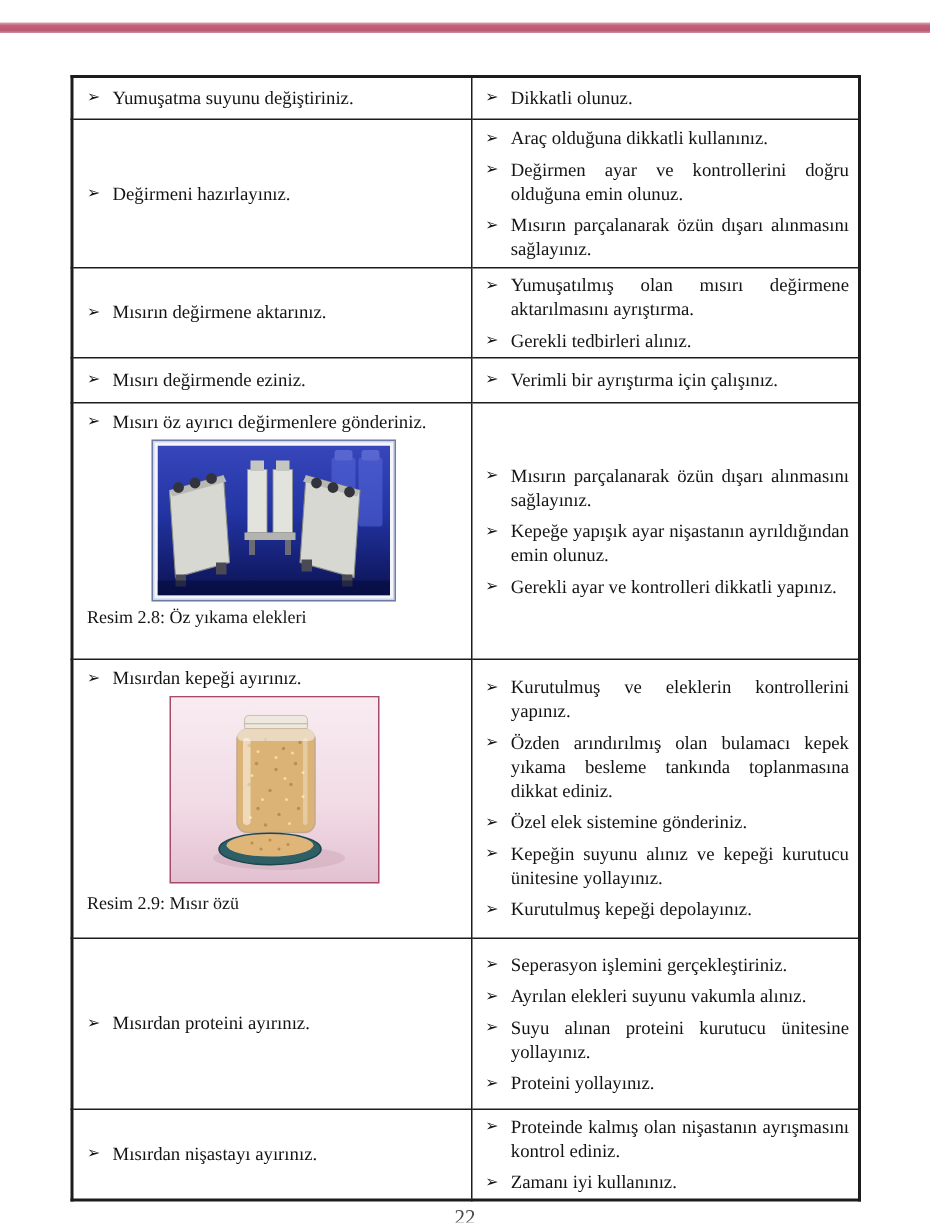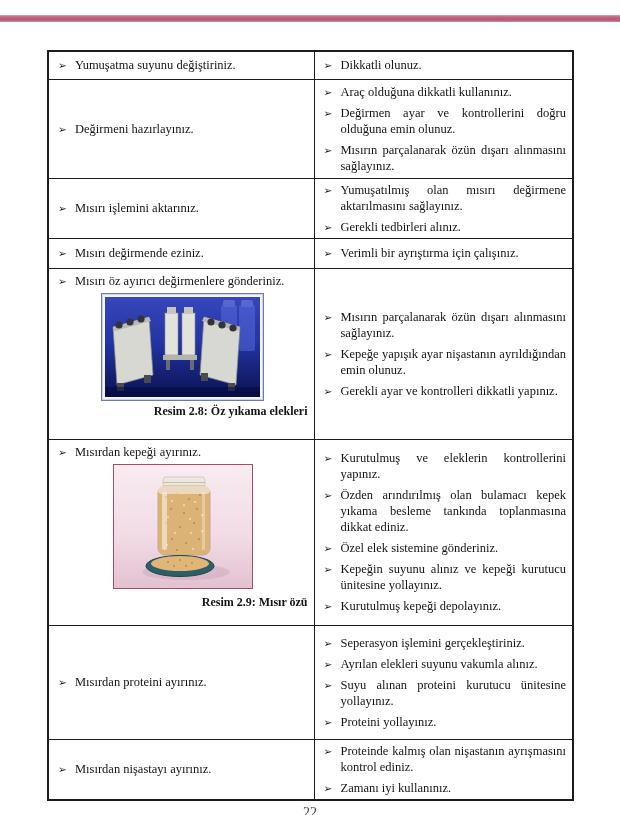--- a/index.html
+++ b/index.html
@@ -41,22 +41,22 @@
   .b{
     position:absolute;left:0;top:0;
     font-family:"DejaVu Sans",sans-serif;
     font-size:10.5px;line-height:16px;
   }
   .figure{text-align:center;margin-top:4px;}
   .frame{display:inline-block;line-height:0;}
   .frame-blue{border:1px solid #6d7ba8;background:#f4f6fb;padding:3px;box-shadow:0 0 0 1px #cdd4e6 inset;}
   .frame-pink{border:1px solid #a84a6b;}
   .caption{
-    font-weight:bold;font-size:12px;line-height:15px;margin-top:3px;
-    text-align:right;
+    font-weight:normal;font-size:12px;line-height:15px;margin-top:3px;
+    text-align:left;
   }
   .page-number{
     position:absolute;left:0;right:0;top:805px;
     text-align:center;font-size:14px;color:#4a4a4a;
   }
 </style>
 </head>
 <body>
 
 <div class="accent-bar"></div>
@@ -84,24 +84,24 @@
     </td>
     <td>
       <div class="item"><span class="b">➢</span><span class="t">Araç olduğuna dikkatli kullanınız.</span></div>
       <div class="item"><span class="b">➢</span><span class="t">Değirmen ayar ve kontrollerini doğru olduğuna emin olunuz.</span></div>
       <div class="item"><span class="b">➢</span><span class="t">Mısırın parçalanarak özün dışarı alınmasını sağlayınız.</span></div>
     </td>
   </tr>
 
   <tr>
     <td>
-      <div class="item"><span class="b">➢</span><span class="t">Mısırı işlemini aktarınız.</span></div>
-    </td>
-    <td>
-      <div class="item"><span class="b">➢</span><span class="t">Yumuşatılmış olan mısırı değirmene aktarılmasını sağlayınız.</span></div>
+      <div class="item"><span class="b">➢</span><span class="t">Mısırın değirmene aktarınız.</span></div>
+    </td>
+    <td>
+      <div class="item"><span class="b">➢</span><span class="t">Yumuşatılmış olan mısırı değirmene aktarılmasını ayrıştırma.</span></div>
       <div class="item"><span class="b">➢</span><span class="t">Gerekli tedbirleri alınız.</span></div>
     </td>
   </tr>
 
   <tr>
     <td>
       <div class="item"><span class="b">➢</span><span class="t">Mısırı değirmende eziniz.</span></div>
     </td>
     <td>
       <div class="item"><span class="b">➢</span><span class="t">Verimli bir ayrıştırma için çalışınız.</span></div>

